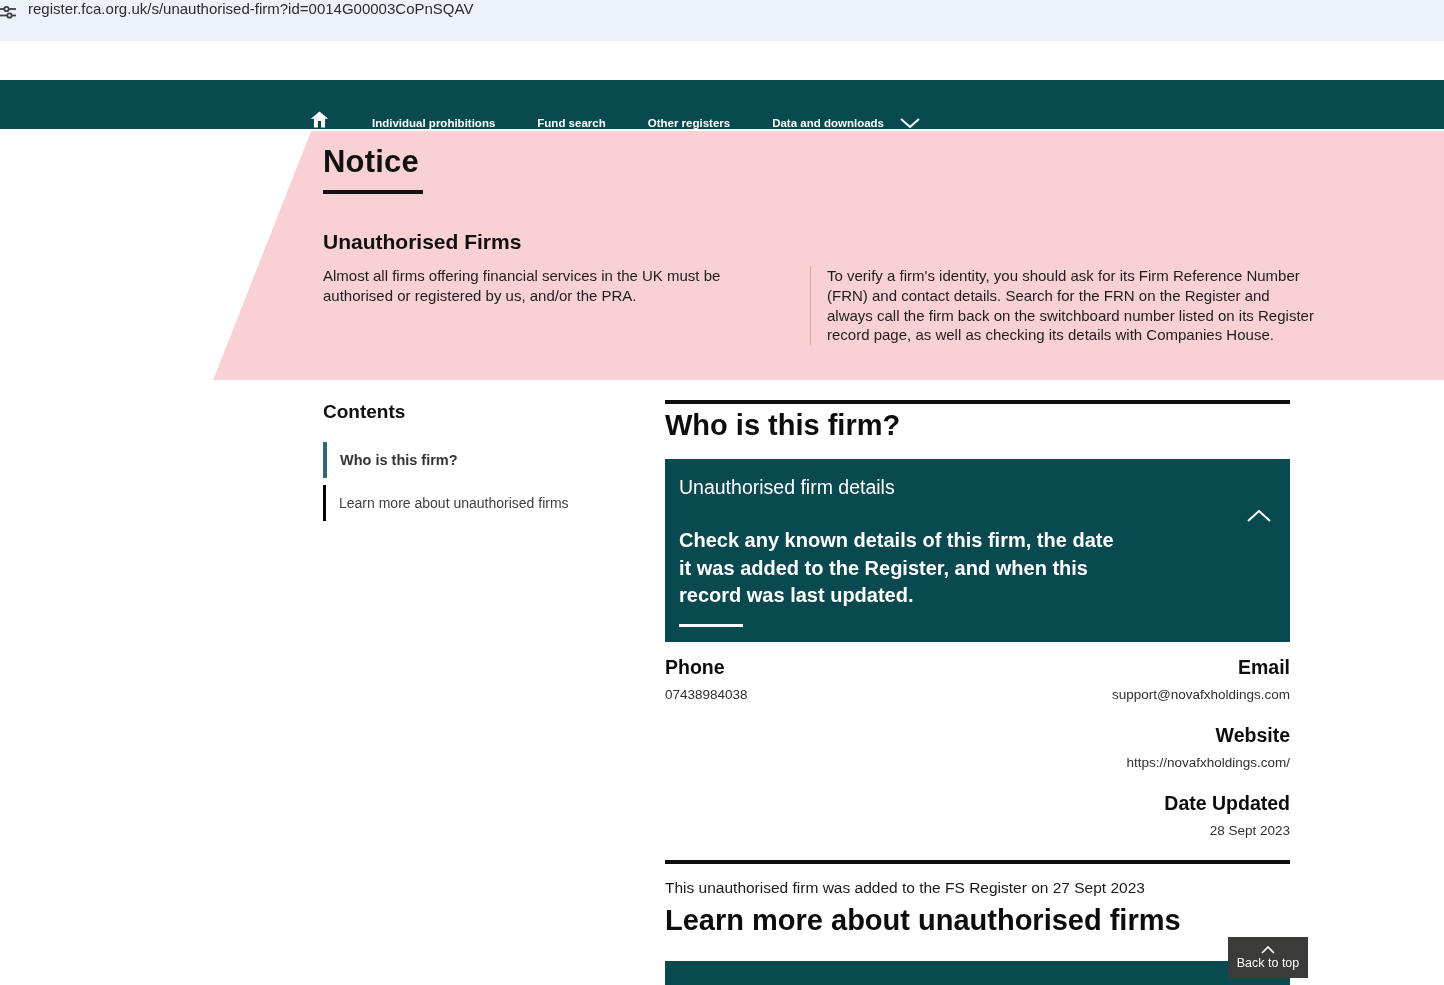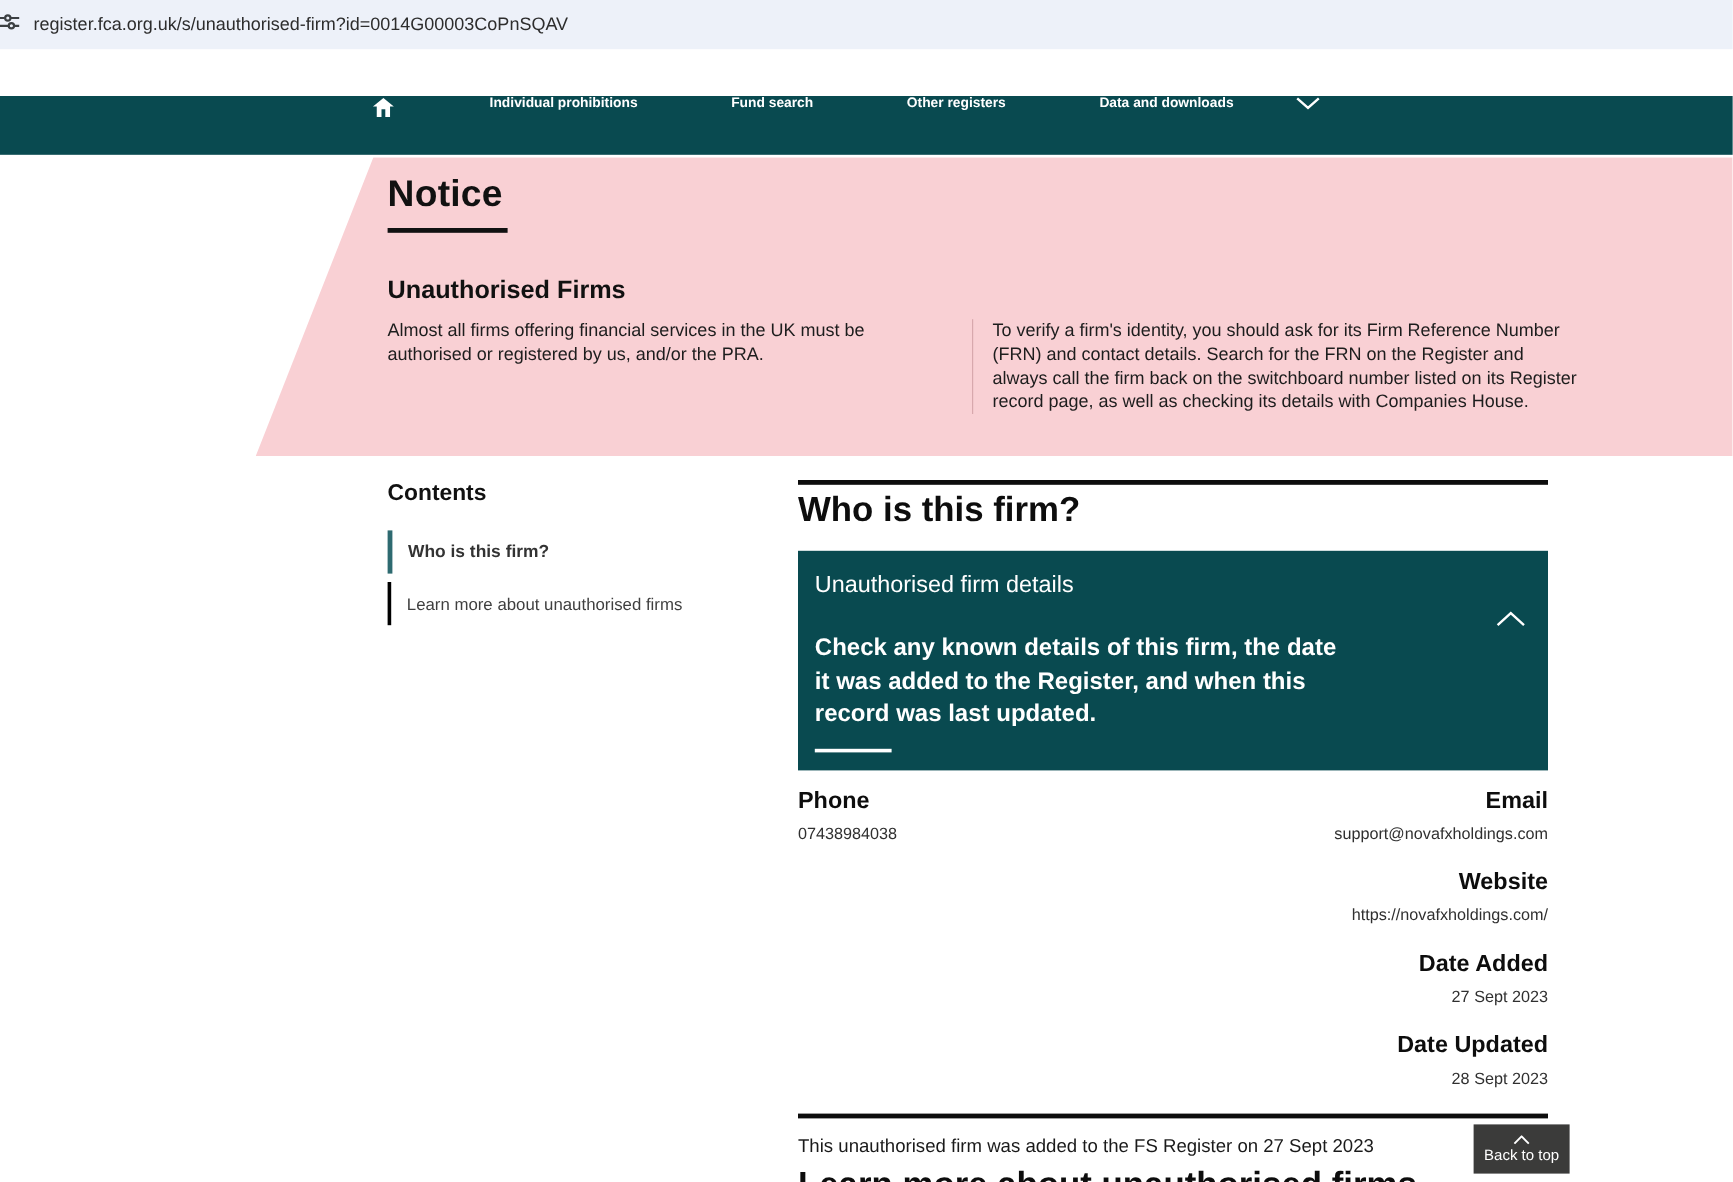--- a/index.html
+++ b/index.html
@@ -9,33 +9,33 @@
     overflow:hidden;
     background:#ffffff;
     font-family:"Liberation Sans", sans-serif;
     color:#1a1a1a;
   }
 
   
   .url-bar {
     position:absolute; top:0; left:0; width:100%; height:41px;
     background:#edf1f9;
-    display:flex; align-items:center;
+    display:flex; align-items:flex-start;
   }
   .tune-icon { margin-left:-5px; flex:0 0 auto; }
   .url-text { margin-left:9px; font-size:15px; color:#2d2d2d; }
 
   
   .navbar {
     position:absolute; top:80px; left:0; width:100%; height:49px;
     background:#094a50;
   }
   .nav-inner {
     margin-left:310px; height:100%;
-    display:flex; align-items:flex-start;gap:36px;
+    display:flex; align-items:flex-end;
   }
   .home-btn { margin-right:22px; display:flex; align-items:center; cursor:pointer; }
   .nav-link {
     color:#ffffff; font-size:11.5px; font-weight:700;
     margin-left:21px; margin-right:21px; cursor:pointer; white-space:nowrap;
   }
   .nav-chevron { margin-left:-6px; display:flex; align-items:center; cursor:pointer; }
 
   
   .notice {
@@ -195,24 +195,20 @@
     <div class="details-col2">
       <div class="detail">
         <div class="detail-label">Email</div>
         <div class="detail-value">support@novafxholdings.com</div>
       </div>
       <div class="detail">
         <div class="detail-label">Website</div>
         <div class="detail-value">https://novafxholdings.com/</div>
       </div>
       <div class="detail">
-        <div class="detail-label">Date Added</div>
-        <div class="detail-value">27 Sept 2023</div>
-      </div>
-      <div class="detail">
         <div class="detail-label">Date Updated</div>
         <div class="detail-value">28 Sept 2023</div>
       </div>
     </div>
   </div>
 
   <div class="rule"></div>
   <div class="added-note">This unauthorised firm was added to the FS Register on 27 Sept 2023</div>
   <div class="learn-more-title">Learn more about unauthorised firms</div>
 

